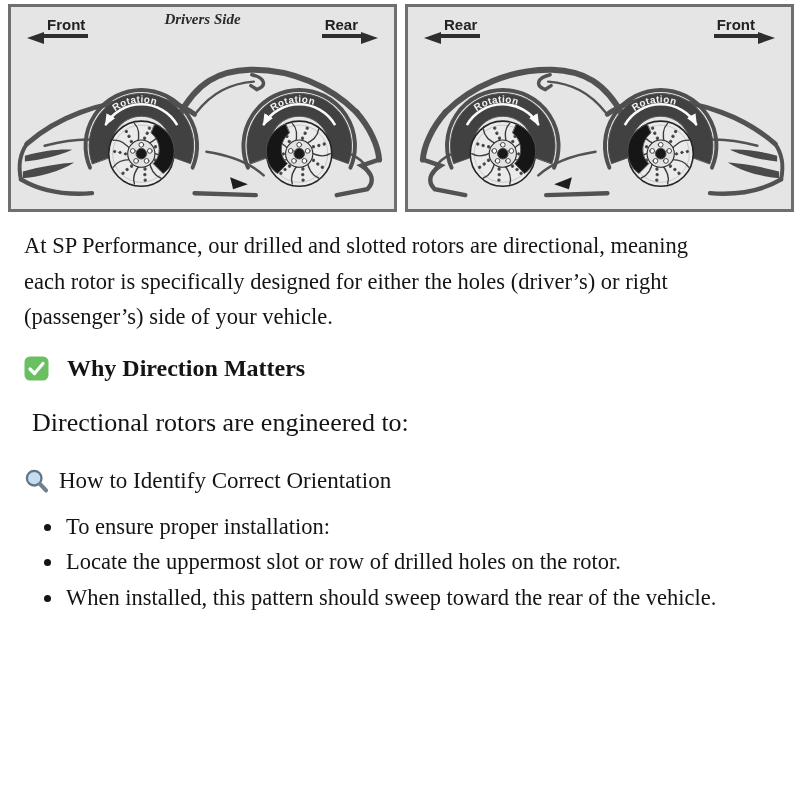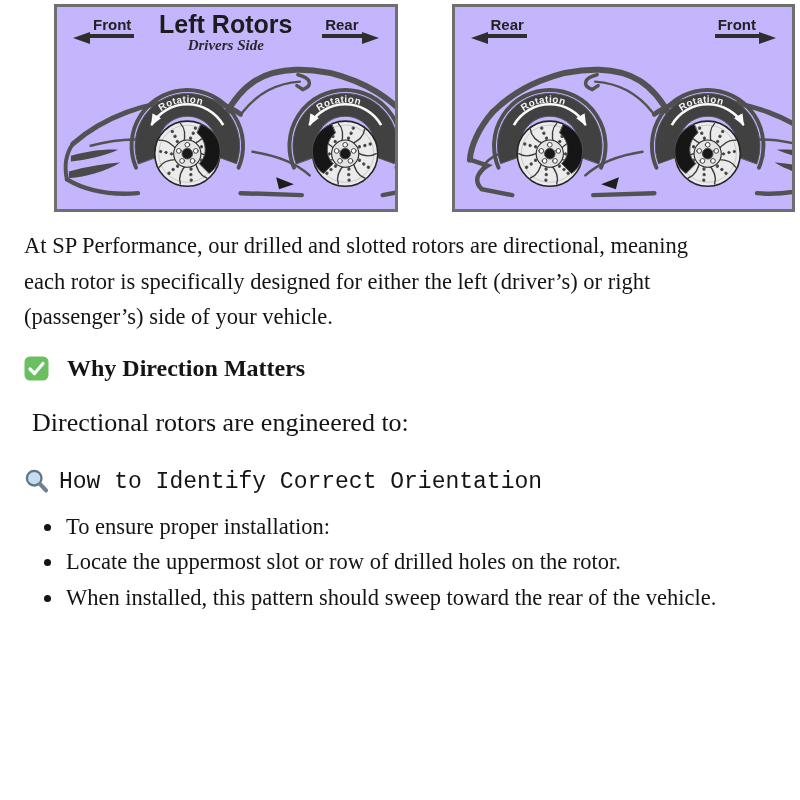--- a/index.html
+++ b/index.html
@@ -2,21 +2,21 @@
 <html><head>
 <meta charset="utf-8">
 <style>
   html,body{margin:0;padding:0;background:#fff;}
   .page{width:800px;height:800px;background:#fff;overflow:hidden;
         font-family:"Liberation Serif",serif;color:#141414;}
 
   
   .diagram{display:flex;gap:8px;padding:4px 5px 0 8px;}
   .panel{width:389px;height:208px;border:3px solid #6f6f6f;box-sizing:border-box;
-         background:#c4b5fd;position:relative;overflow:hidden;margin-left:46px;}
+         background:#e5e5e5;position:relative;overflow:hidden;}
   .panel-header{position:relative;height:48px;}
   .title-group{position:absolute;left:0;right:0;top:4px;text-align:center;}
   .panel-title{font-family:"Liberation Sans",sans-serif;font-weight:700;
                font-size:25px;line-height:26px;color:#1c1c1c;letter-spacing:0px;}
   .panel-subtitle{font-family:Liberation Serif, serif;font-weight:700;
                   font-style:italic;font-size:15px;line-height:17px;color:#2a2a2a;}
   .dir{position:absolute;top:9px;display:flex;align-items:flex-end;}
   .dir.left-pos{left:16px;}
   .dir.right-pos{right:16px;}
   .dir-text{font-family:"Liberation Sans",sans-serif;font-weight:700;font-size:15px;
@@ -29,21 +29,21 @@
        fill:#f2f2f2;letter-spacing:0.4px;}
 
   
   .content{padding:0 24px;}
   .intro{margin:16px 0 0;font-size:22.5px;line-height:1.58;max-width:706px;}
   .h2row{margin:20px 0 0;display:flex;align-items:center;gap:18px;}
   .h2row .htext{font-size:24px;font-weight:700;}
   .lead{margin:20px 8px 0;font-size:26px;line-height:1.58;}
   ul{margin:12px 0 0;padding-left:40px;max-width:700px;list-style:disc;}
   li{font-size:22.5px;line-height:1.575;padding-left:2px;}
-  .h3row{margin:25px 0 0;display:flex;align-items:flex-end;gap:8px;font-family:Liberation Mono, monospace;}
+  .h3row{margin:25px 0 0;display:flex;align-items:flex-start;gap:8px;}
   .h3row .htext{font-size:23px;font-weight:400;}
   ul.how{margin-top:14px;}
   .icon-box{flex:0 0 auto;display:inline-flex;}
 </style>
 </head>
 <body>
 
 <svg width="0" height="0" style="position:absolute;overflow:hidden" aria-hidden="true">
 <defs>
   <marker id="ah" markerUnits="userSpaceOnUse" markerWidth="14" markerHeight="12" refX="11" refY="5" orient="auto">
@@ -160,21 +160,20 @@
 
   <div class="diagram">
 
     <div class="panel">
       <div class="panel-header">
         <div class="dir left-pos">
           <span class="tri tri-left"></span>
           <span class="dir-text">Front</span>
         </div>
         <div class="title-group">
-          <div class="panel-title">Left Rotors</div>
           <div class="panel-subtitle">Drivers Side</div>
         </div>
         <div class="dir right-pos">
           <span class="dir-text">Rear</span>
           <span class="tri tri-right"></span>
         </div>
       </div>
       <svg class="car-svg" viewBox="0 0 388 152">
         <use href="#car-left"></use>
         <path d="M 168.4 71 A 42 42 0 0 0 95.6 71" stroke="#fafafa" stroke-width="2.6" fill="none" marker-end="url(#ah)"></path>
@@ -206,21 +205,21 @@
         <path id="rtr1" d="M 57.2 71.4 A 44 44 0 0 1 134.8 71.4" fill="none"></path>
         <path id="rtr2" d="M 217.2 71.4 A 44 44 0 0 1 294.8 71.4" fill="none"></path>
         <text class="rot"><textPath href="#rtr1" startOffset="20%">Rotation</textPath></text>
         <text class="rot"><textPath href="#rtr2" startOffset="20%">Rotation</textPath></text>
       </svg>
     </div>
   </div>
 
   <div class="content">
 
-    <p class="intro">At SP Performance, our drilled and slotted rotors are directional, meaning each rotor is specifically designed for either the left (driver’s) or right (passenger’s) side of your vehicle.</p>
+    <p class="intro">At SP Performance, our drilled and slotted rotors are directional, meaning each rotor is specifically designed for either the holes (driver’s) or right (passenger’s) side of your vehicle.</p>
 
     <div class="h2row">
       <span class="icon-box">
         <svg width="25" height="25" viewBox="0 0 25 25">
           <rect x="0.5" y="0.5" width="24" height="24" rx="5.5" fill="#6abf60"></rect>
           <path d="M 6 13 L 10.5 17.5 L 19 7.5" stroke="#fff" stroke-width="3.2" fill="none" stroke-linecap="round" stroke-linejoin="round"></path>
         </svg>
       </span>
       <span class="htext">Why Direction Matters</span>
     </div>

